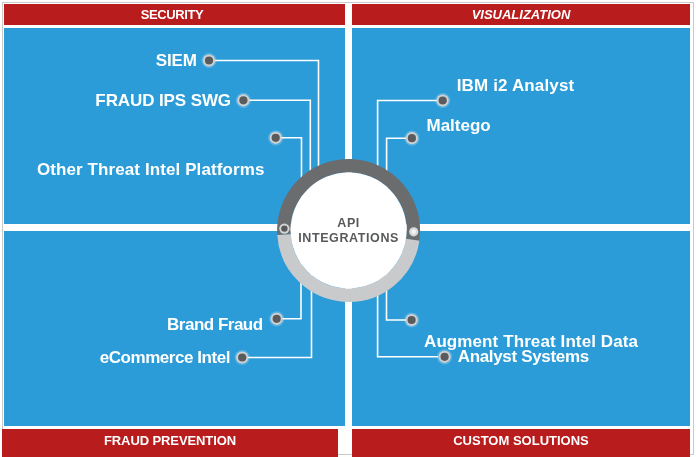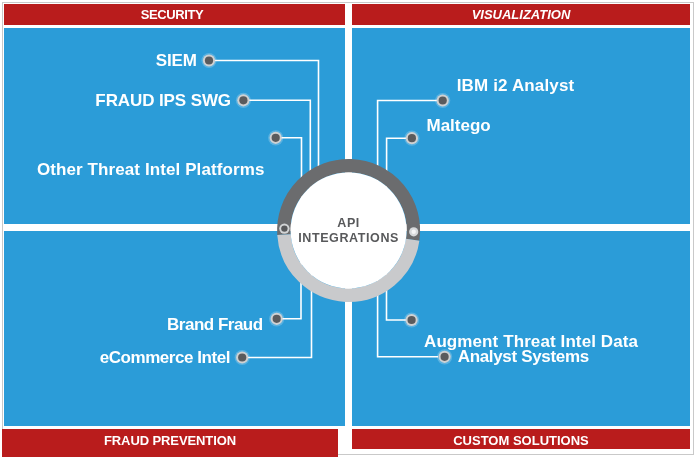--- a/index.html
+++ b/index.html
@@ -2,21 +2,21 @@
 <html><head>
 <meta charset="utf-8">
 <style>
 html,body{margin:0;padding:0;}
 body{width:696px;height:457px;background:#ffffff;font-family:"Liberation Sans",sans-serif;position:relative;overflow:hidden;}
 .frame{position:absolute;left:2px;top:2px;width:690px;height:451px;border:1px solid #c9c9c9;}
 .bar{position:absolute;height:21px;background:#b91c1c;color:#ffffff;font-weight:bold;font-size:13px;text-align:center;line-height:22px;}
 .bar.tl{left:4px;top:4px;width:341px;letter-spacing:-0.4px;padding-right:5px;width:336px;}
 .bar.tr{left:352px;top:4px;width:338px;letter-spacing:0px;font-style:italic;}
 .bar.bl{left:2px;top:429px;width:336px;height:34px;line-height:23px;letter-spacing:-0.1px;}
-.bar.br{left:352px;top:429px;width:338px;height:20px;line-height:23px;letter-spacing:0px;}
+.bar.br{left:352px;top:429px;width:338px;height:28px;line-height:23px;letter-spacing:0px;}
 .panel{position:absolute;background:#2b9cd8;}
 .panel.tl{left:4px;top:27.5px;width:341px;height:196px;}
 .panel.tr{left:352px;top:27.5px;width:338px;height:196px;}
 .panel.bl{left:4px;top:231px;width:341px;height:194.5px;}
 .panel.br{left:352px;top:231px;width:338px;height:194.5px;}
 svg{position:absolute;left:0;top:0;}
 .lbl{position:absolute;color:#ffffff;font-weight:bold;font-size:17px;line-height:20px;white-space:nowrap;}
 .lbl.r{text-align:right;}
 </style>
 </head>

